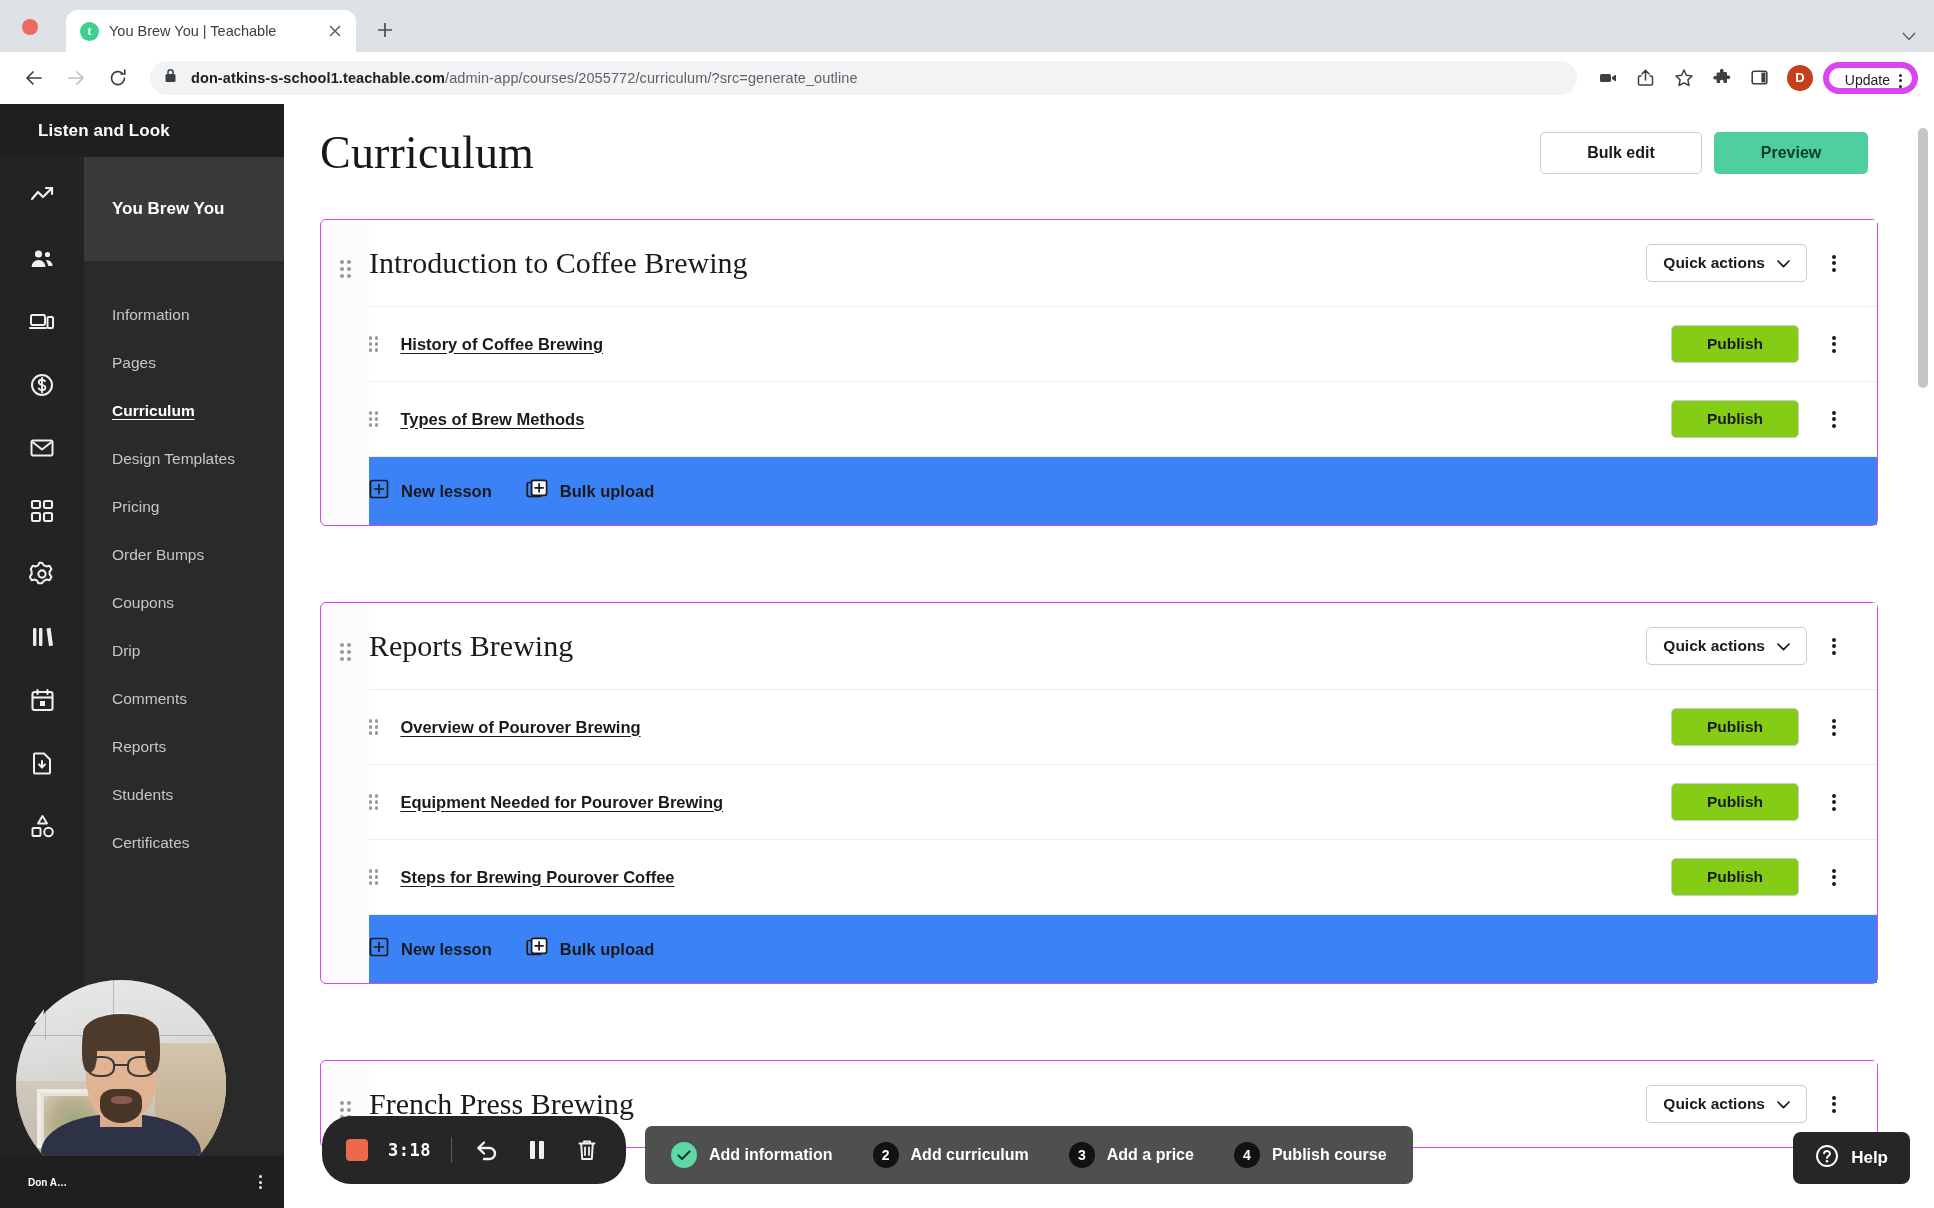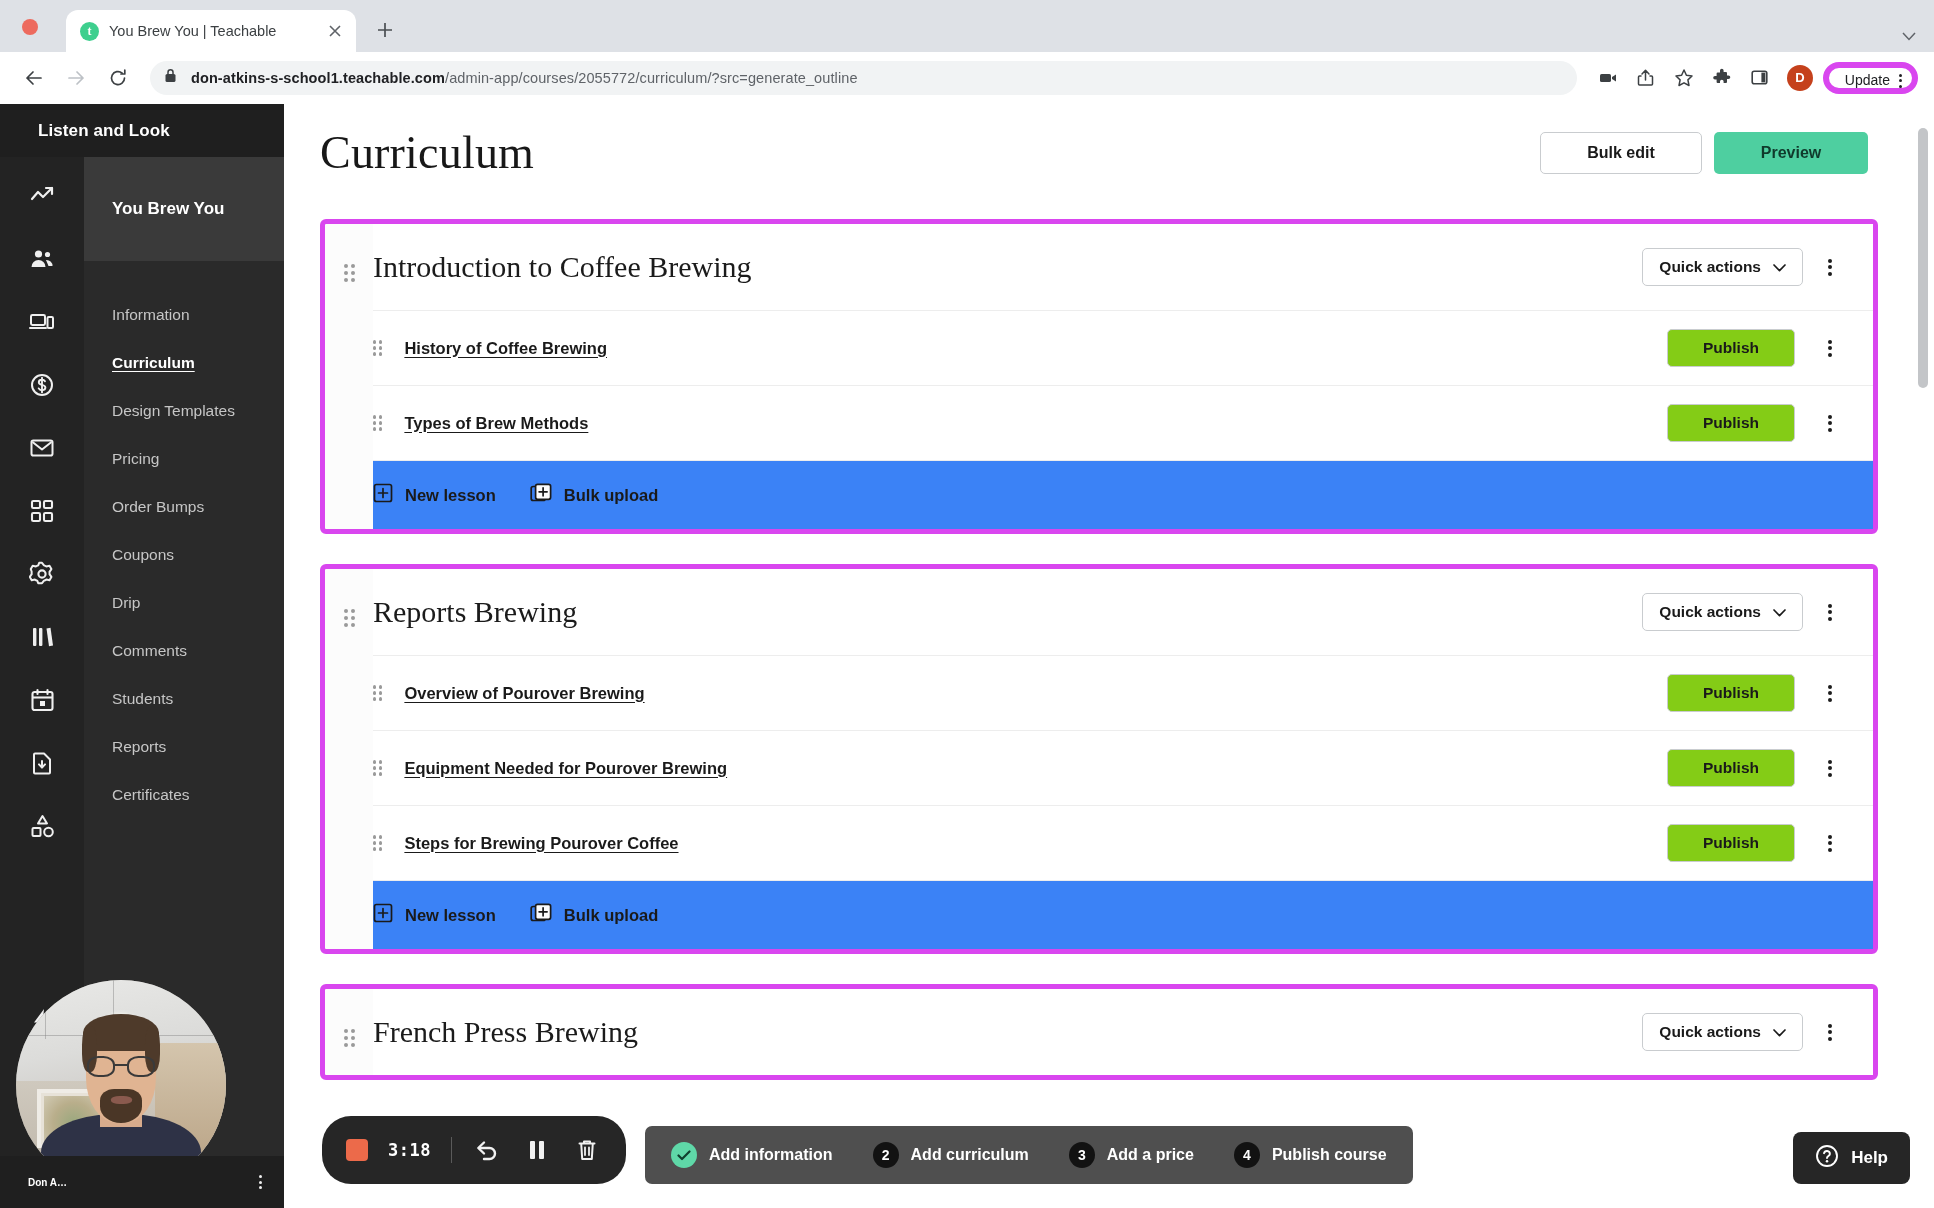--- a/index.html
+++ b/index.html
@@ -149,22 +149,22 @@
   .head-actions { display:flex; gap:12px; align-items:center; }
   .btn-outline { height:42px; min-width:162px; border:1px solid #c9cccf;
                  border-radius:5px; background:#ffffff; font-size:16px;
                  font-weight:700; color:#1a1a1a; display:flex;
                  align-items:center; justify-content:center; }
   .btn-primary { height:42px; min-width:154px; border-radius:5px;
                  background:#4ecfa0; color:#103a2c; font-size:16px;
                  font-weight:700; display:flex; align-items:center;
                  justify-content:center; }
 
-  .section-card { border:5px solid #d946ef; border-radius:6px; background:#fcfcfc;
-                  margin-bottom:30px; display:flex; }
+  .section-card { border:1px solid #d946ef; border-radius:6px; background:#fcfcfc;
+                  margin-bottom:76px; display:flex; }
   .card-handle { width:48px; flex:none; display:flex; justify-content:center;
                  padding-top:40px; }
   .card-main { flex:1; min-width:0; background:#ffffff; }
   .section-head { display:flex; align-items:center; gap:12px; padding:24px 30px 24px 0;
                   min-height:78px; }
   .section-title { font-family:"Liberation Serif", serif; font-size:30px;
                    color:#1b1b1b; flex:1; font-weight:400; }
   .sect-actions { display:flex; align-items:center; gap:14px; }
   .quick-actions { height:38px; border:1px solid #c9cccf; border-radius:5px;
                    background:#fff; display:flex; align-items:center; gap:12px;
@@ -412,29 +412,30 @@
             <svg width="22" height="26" viewBox="0 0 22 26">
                 <path d="M13 1 L3 14.5 H10 L8 25 L19 11 H12 Z" fill="#efefef"></path>
               </svg>
           </div>
         </div>
 
         <div class="navcol">
           <div class="course-name">You Brew You</div>
           <div class="navlist">
             <div class="navitem">Information</div>
+            <div class="navitem">Pages</div>
             <div class="navitem active">Curriculum</div>
             <div class="navitem">Design Templates</div>
             <div class="navitem">Pricing</div>
             <div class="navitem">Order Bumps</div>
             <div class="navitem">Coupons</div>
             <div class="navitem">Drip</div>
             <div class="navitem">Comments</div>
+            <div class="navitem">Reports</div>
             <div class="navitem">Students</div>
-            <div class="navitem">Reports</div>
             <div class="navitem">Certificates</div>
           </div>
         </div>
 
         <div class="webcam">
           <div class="wc-ceiling"></div>
           <div class="wc-ceilline" style="left:0;right:0;top:26%;height:1px;"></div>
           <div class="wc-ceilline" style="left:46%;top:0;width:1px;height:28%;"></div>
           <div class="wc-ceilline" style="left:14%;top:0;width:1px;height:28%;"></div>
           <div class="wc-light"></div>

